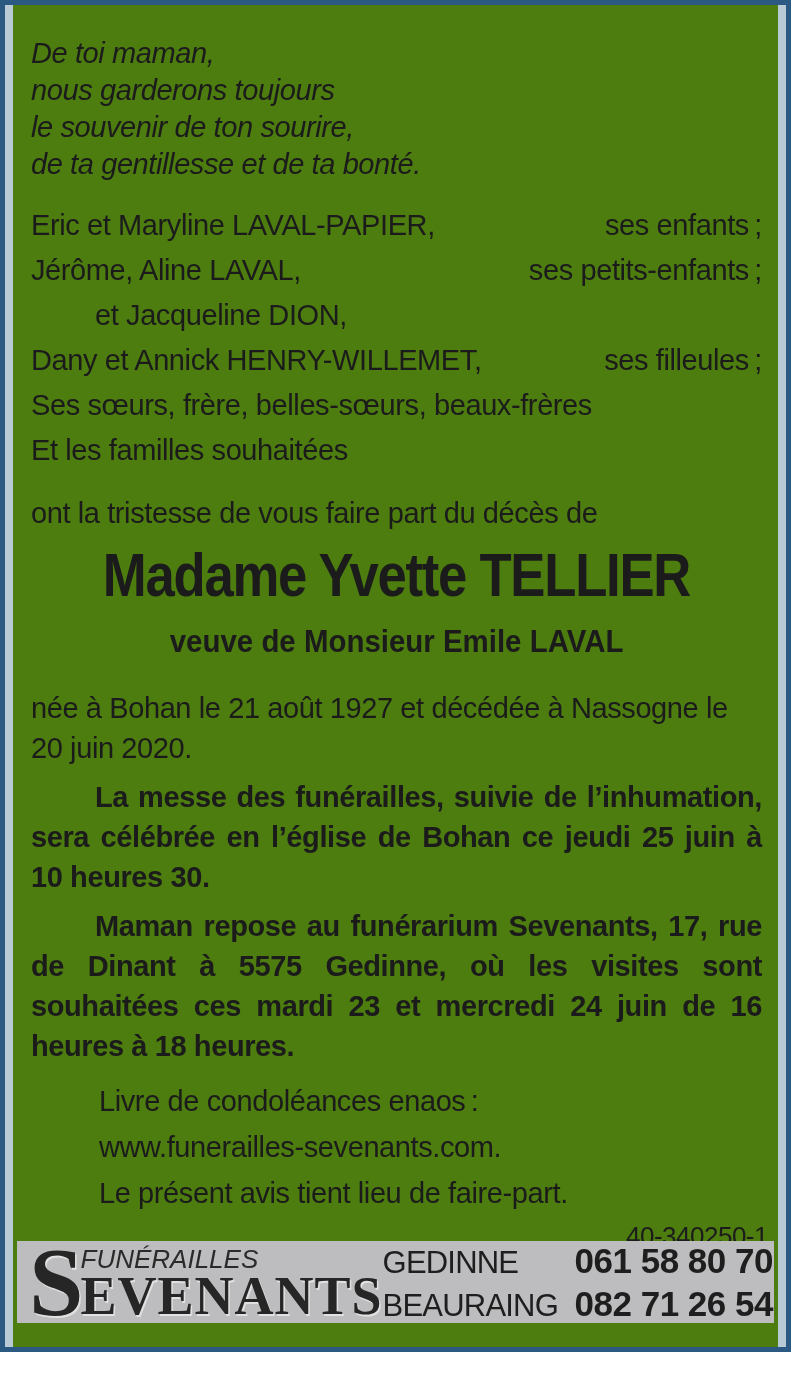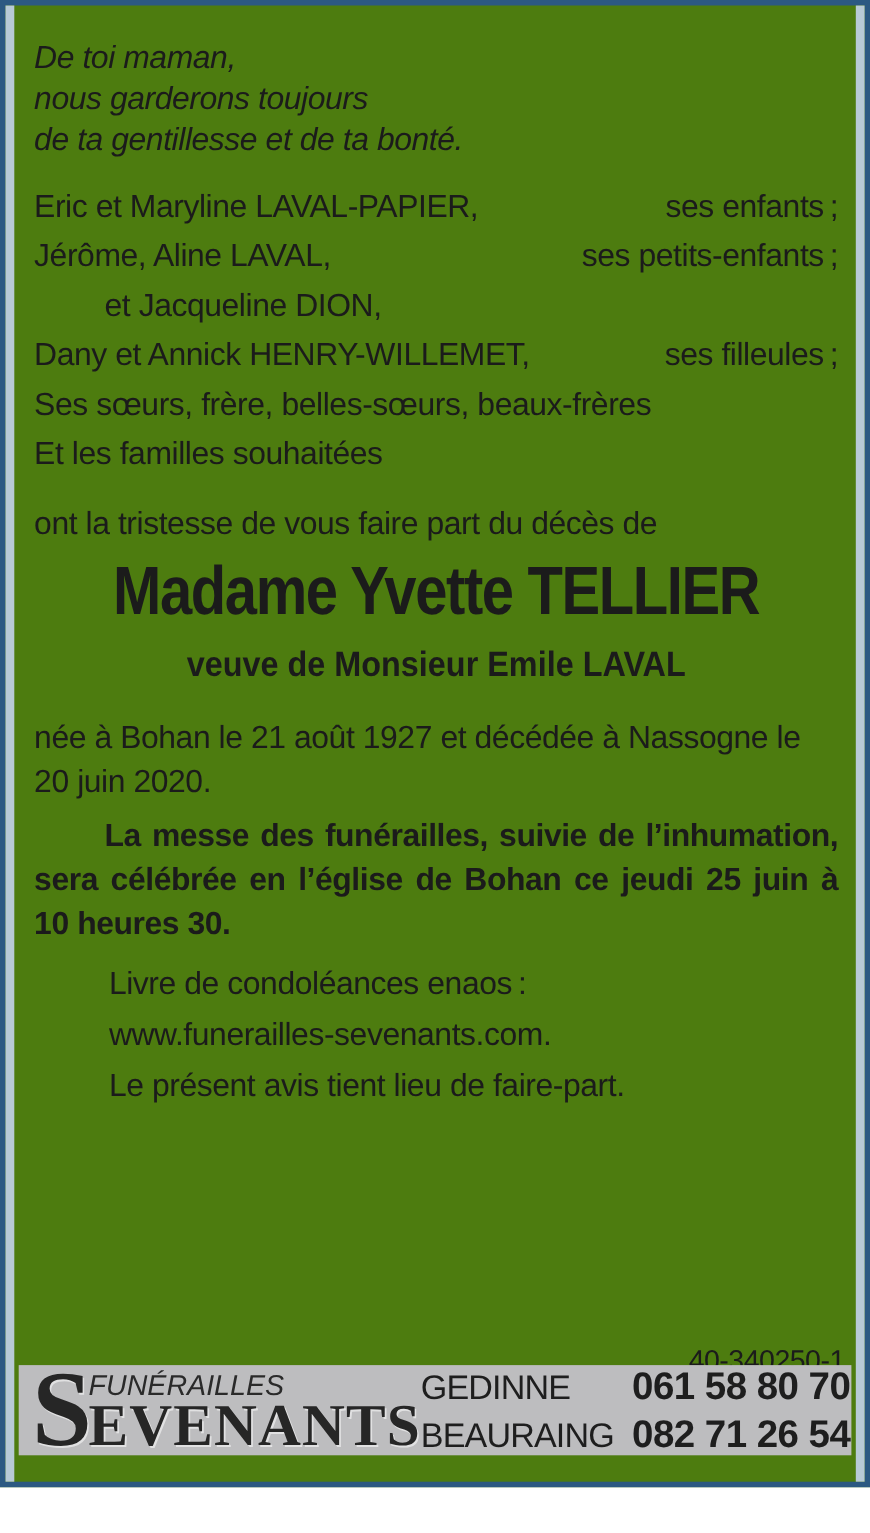--- a/index.html
+++ b/index.html
@@ -160,20 +160,21 @@
 </style>
 </head>
 <body>
 
 <div class="frame">
   <div class="inner">
 
     <div class="poem">
       <div>De toi maman,</div>
       <div>nous garderons toujours</div>
+      <div>le souvenir de ton sourire,</div>
       <div>de ta gentillesse et de ta bonté.</div>
     </div>
 
     <div class="family">
       <div class="family-row">
         <span class="fname">Eric et Maryline LAVAL-PAPIER,</span>
         <span class="frel">ses enfants ;</span>
       </div>
       <div class="family-row">
         <span class="fname">Jérôme, Aline LAVAL,</span>
@@ -201,20 +202,21 @@
       <span>Madame Yvette TELLIER</span>
     </div>
     <div class="subtitle">
       <span>veuve de Monsieur Emile LAVAL</span>
     </div>
 
     <div class="para">née à Bohan le 21 août 1927 et décédée à Nassogne le 20 juin 2020.</div>
 
     <div class="para bold">La messe des funérailles, suivie de l’inhumation, sera célébrée en l’église de Bohan ce jeudi 25 juin à 10 heures 30.</div>
 
+    <div class="para bold">Maman repose au funérarium Sevenants, 17, rue de Dinant à 5575 Gedinne, où les visites sont souhaitées ces mardi 23 et mercredi 24 juin de 16 heures à 18 heures.</div>
 
     <div class="cond-block">
       <div>Livre de condoléances enaos :</div>
       <div>www.funerailles-sevenants.com.</div>
       <div>Le présent avis tient lieu de faire-part.</div>
     </div>
 
     <div class="refcode">40-340250-1</div>
 
     <div class="footer">

